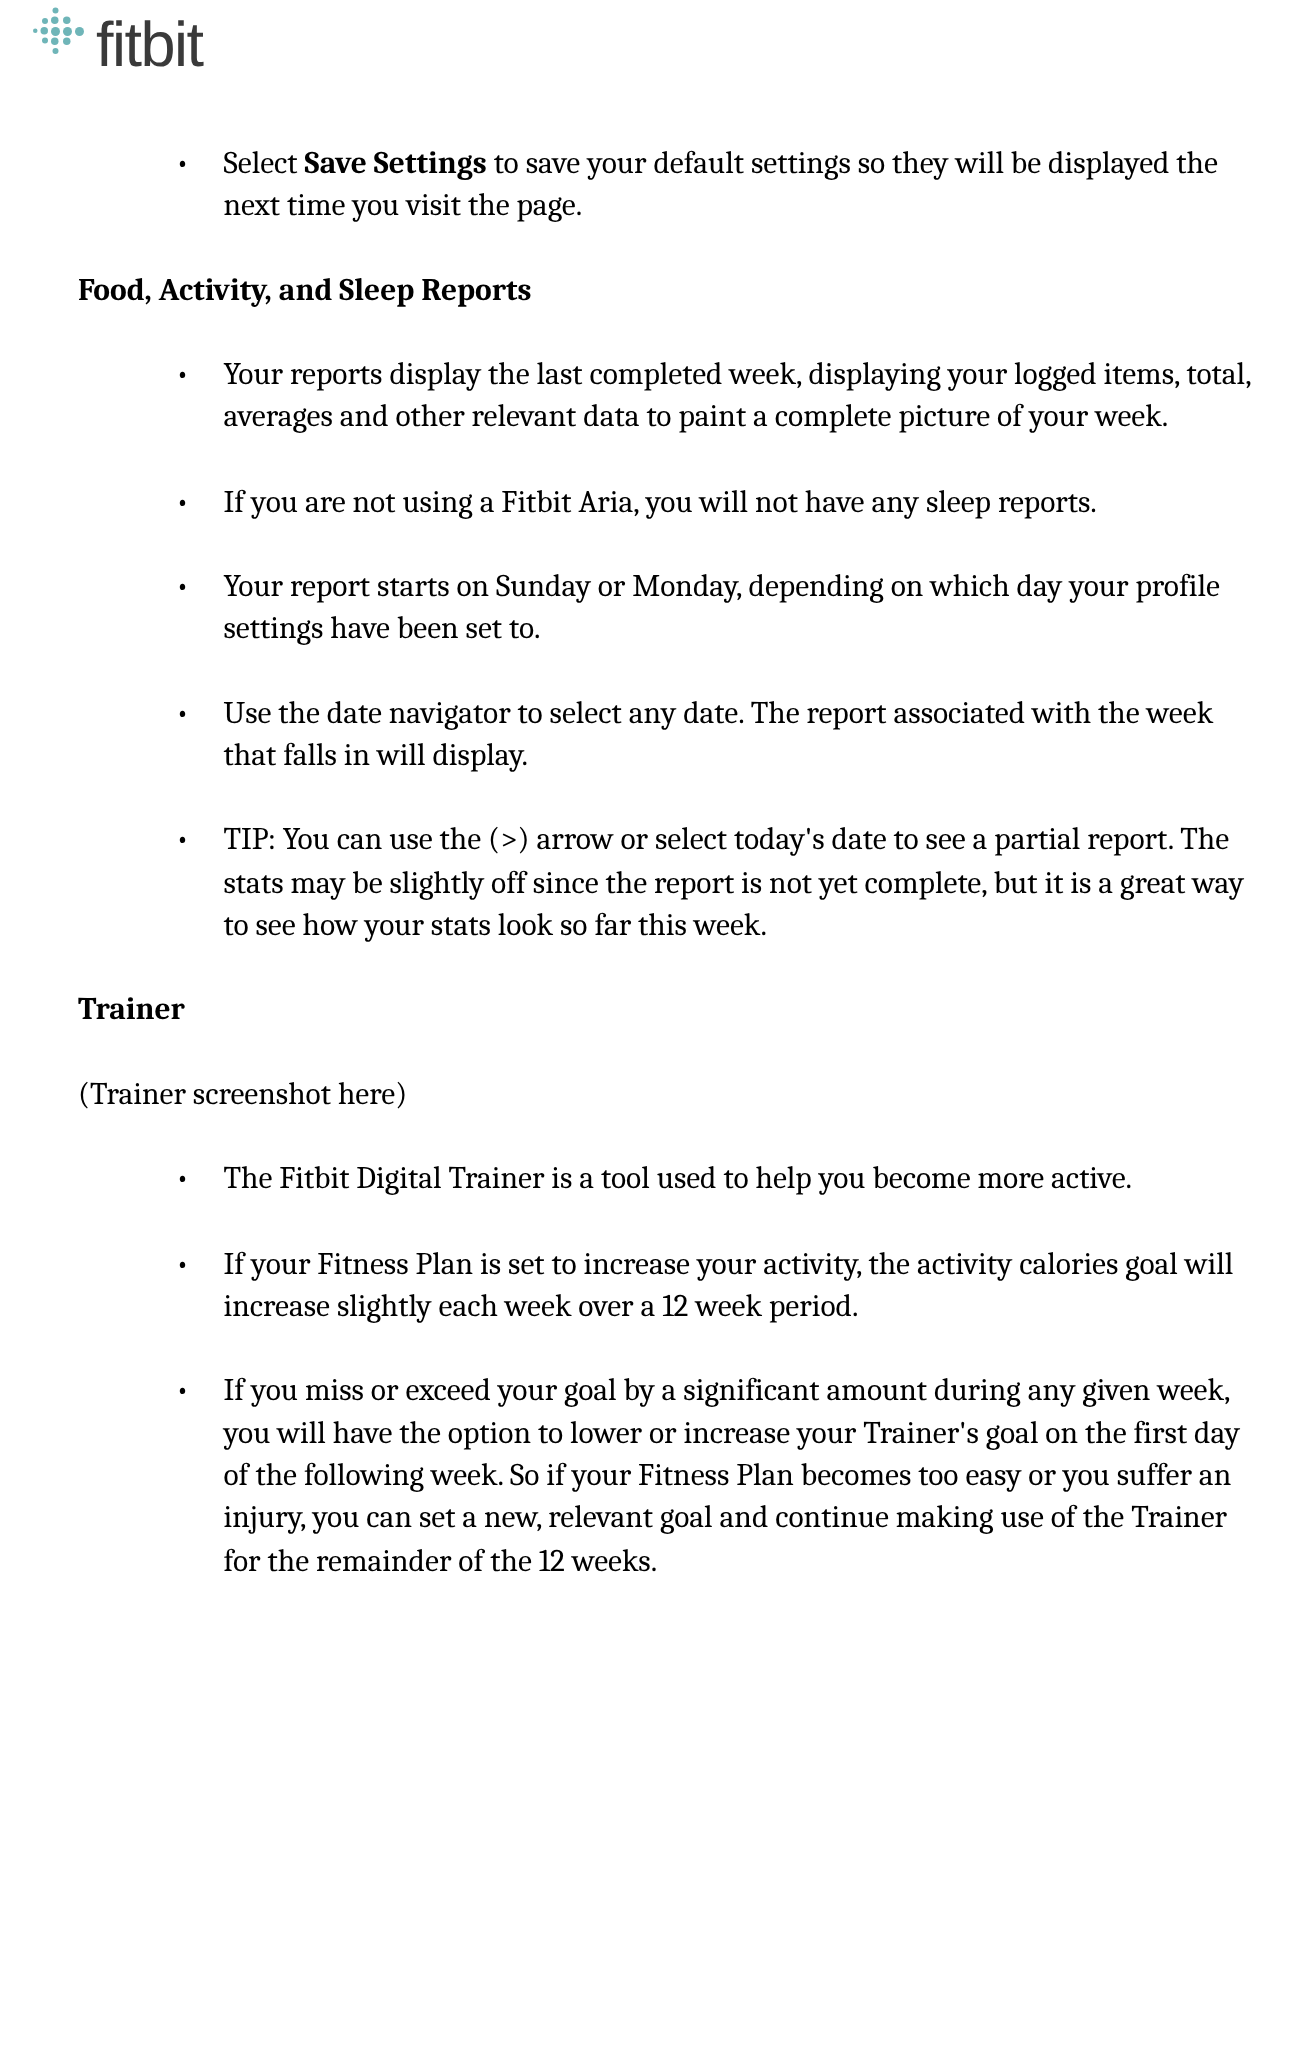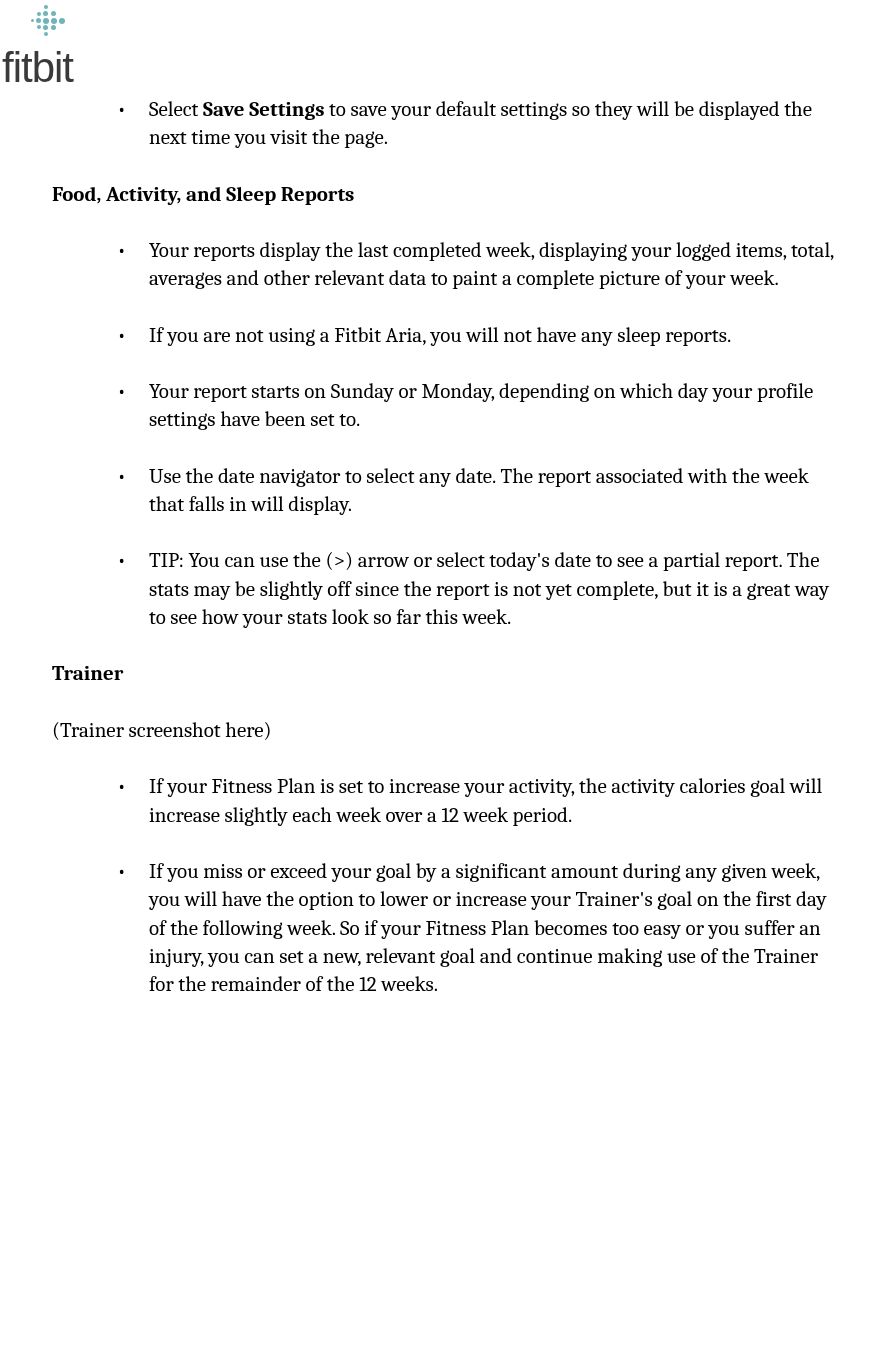--- a/index.html
+++ b/index.html
@@ -13,24 +13,23 @@
       background: #ffffff;
       font-family: Cambria, Georgia, 'Times New Roman', serif;
       color: #000000;
       font-size: 21px;
       line-height: 1.35;
       position: relative;
     }
     .logo {
       position: absolute;
       top: 2px;
-      left: 2px;
+      left: 20px;
       display: flex;
-      align-items: flex-end;
-      flex-direction: column;
+      align-items: flex-start;
     }
     .logo-mark {
       width: 38px;
       height: 38px;
       position: relative;
       margin-right: 6px;
     }
     .logo-text {
       font-family: Arial, Helvetica, sans-serif;
       font-size: 42px;
@@ -115,17 +114,18 @@
     <li>Your report starts on Sunday or Monday, depending on which day your profile settings have been set to.</li>
     <li>Use the date navigator to select any date. The report associated with the week that falls in will display.</li>
     <li>TIP: You can use the (&gt;) arrow or select today's date to see a partial report. The stats may be slightly off since the report is not yet complete, but it is a great way to see how your stats look so far this week.</li>
   </ul>
 
   <h2 class="section-heading">Trainer</h2>
 
   <p class="subtext">(Trainer screenshot here)</p>
 
   <ul class="bullet-list">
+    <li>The Fitbit Digital Trainer is a tool used to help you become more active.</li>
     <li>If your Fitness Plan is set to increase your activity, the activity calories goal will increase slightly each week over a 12 week period.</li>
     <li>If you miss or exceed your goal by a significant amount during any given week, you will have the option to lower or increase your Trainer's goal on the first day of the following week. So if your Fitness Plan becomes too easy or you suffer an injury, you can set a new, relevant goal and continue making use of the Trainer for the remainder of the 12 weeks.</li>
   </ul>
 
 </div>
 
 </body></html>

